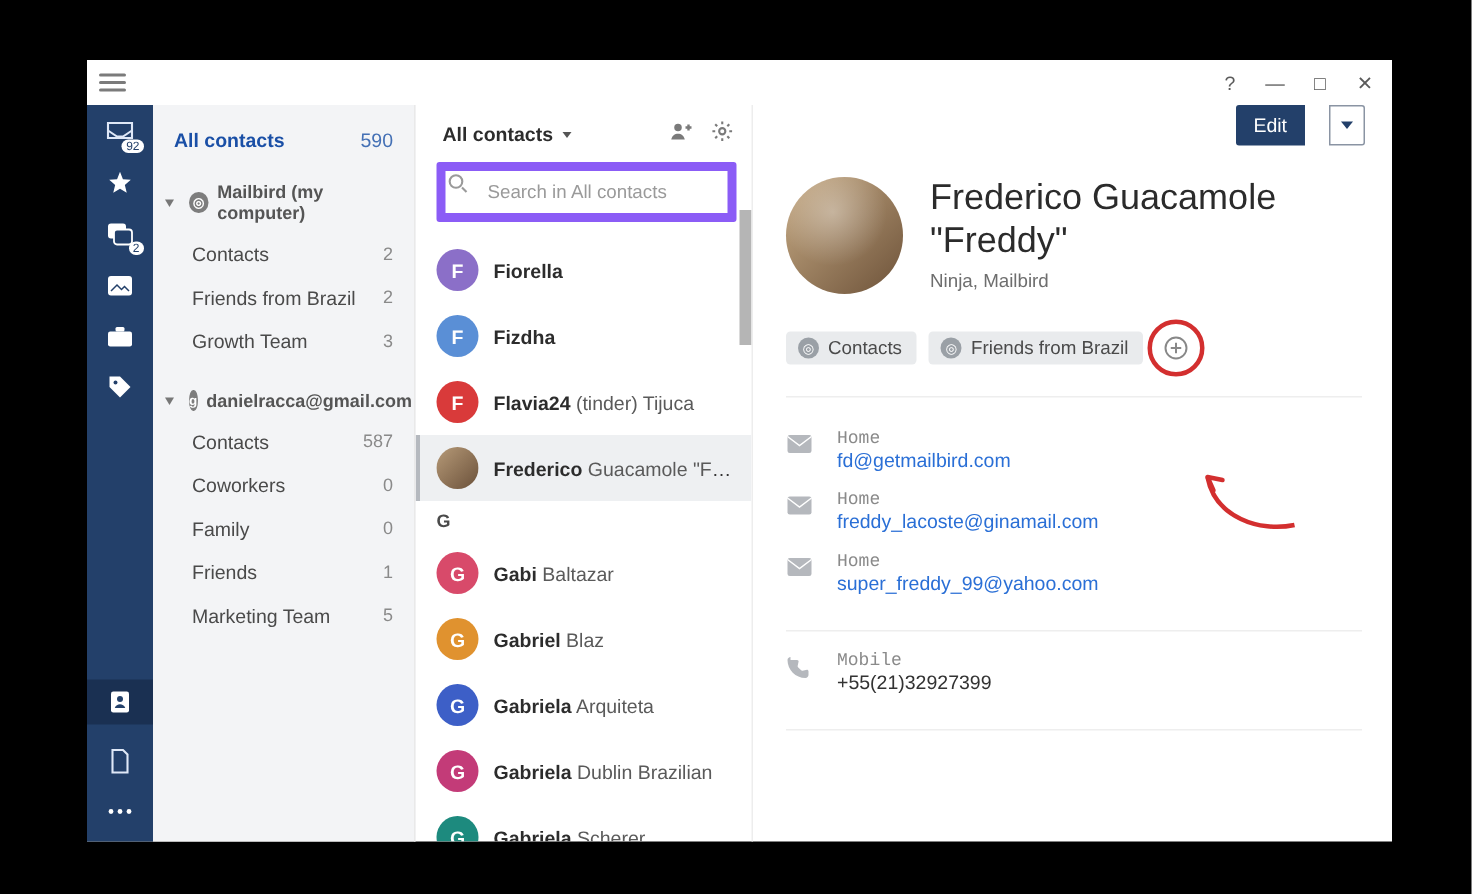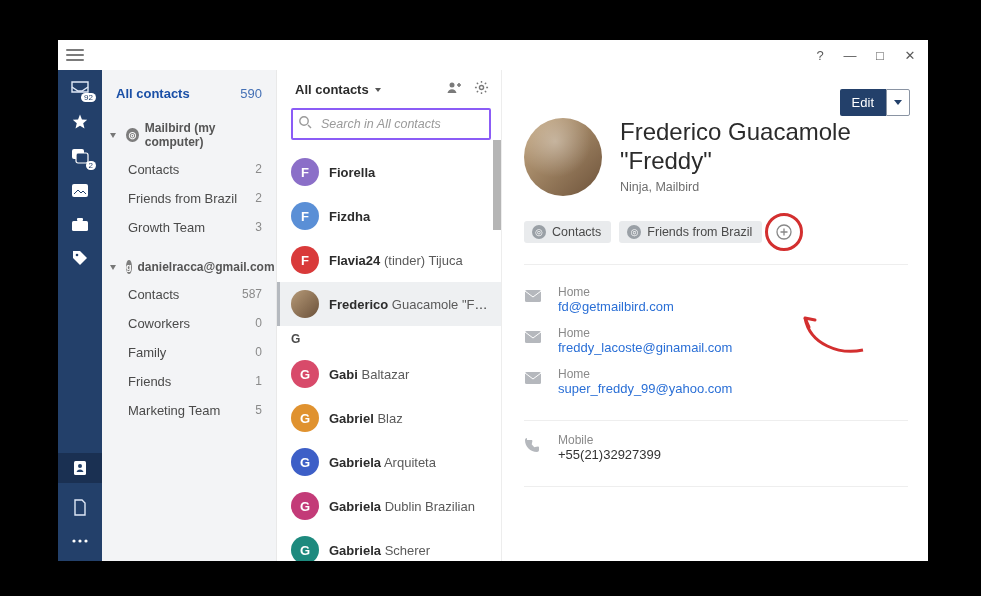--- a/index.html
+++ b/index.html
@@ -99,26 +99,25 @@
   }
   .listpane header .title { font-weight:600; color:#2c2c2c; display:flex; align-items:center; gap:4px;}
   .chev-small {display:inline-block;width:0;height:0;border-left:3px solid transparent;border-right:3px solid transparent;border-top:4px solid #555;margin-left:2px;margin-top:2px;}
   .head-icons { display:flex; gap:10px; color:#7a7a7a;}
   .searchwrap {
     position:relative;
     margin: 4px 10px 10px 14px;
   }
   .searchwrap input {
     width:100%;
-    border:2px solid #8b5cf6;
+    border:6px solid #8b5cf6;
     border-radius:2px;
     padding:7px 8px 7px 28px;
     font-size:12.5px;
     color:#666;
-    font-style:italic;
   }
   .searchwrap input::placeholder { color:#9a9a9a; }
   .searchwrap svg { position:absolute; left:7px; top:7px; }
   .contacts { flex:1; overflow:hidden; position:relative; }
   .contact-row {
     display:flex; align-items:center;
     gap:10px;
     padding:8px 12px 8px 14px;
     cursor:pointer;
   }
@@ -137,21 +136,21 @@
   .contact-name { flex:1; white-space:nowrap; overflow:hidden; text-overflow:ellipsis; font-size:13px;}
   .contact-name b { font-weight:600; color:#2c2c2c; }
   .contact-name span { color:#5a5a5a; }
   .letter-label { padding: 6px 14px; font-weight:600; color:#4a4a4a; font-size:12px;}
   .scroll-slab {
     position:absolute; right:0; top:0; width:8px; height:80px; background:#b5b5b5; border-radius:0;
   }
   
   .details { flex:1; position:relative; overflow:hidden; }
   .details-inner { padding: 12px 20px 20px 22px; }
-  .edit-row { position:absolute; right:18px; top:19px; display:flex; gap:0;}
+  .edit-row { position:absolute; right:18px; top:0; display:flex; gap:16px;}
   .edit-btn { background:#23406a; color:#fff; border:none; padding:6px 12px; font-size:13px; border-radius:2px 0 0 2px;}
   .edit-drop { width:24px; border:1px solid #8a94a3; display:flex;align-items:center;justify-content:center; border-radius:0 2px 2px 0; }
   .edit-drop .ch { width:0;height:0;border-left:4px solid transparent;border-right:4px solid transparent;border-top:5px solid #23406a; }
   .profile { display:flex; gap:18px; margin-top:36px;}
   .big-avatar {
     width:78px;height:78px;border-radius:50%;
     background:linear-gradient(135deg,#c7ab85,#6d5239);
     flex-shrink:0;
     position:relative;
     overflow:hidden;
@@ -170,21 +169,21 @@
   }
   .add-tag-ring {
     position:absolute; inset:-5px;
     border:3px solid #d32f2f;
     border-radius:50%;
   }
   .divider { height:1px; background:#eeeeee; margin: 18px 0 0 0;}
   .detail-block { margin-top:14px; }
   .detail-row { display:flex; align-items:flex-start; gap:14px; padding:6px 0;}
   .d-icon { width:20px; color:#9aa0a6; padding-top:4px; flex-shrink:0;}
-  .d-label { font-size:12px; color:#8a8a8a;}
+  .d-label { font-size:12px; color:#8a8a8a;font-family:Liberation Mono, monospace;}
   .d-value { font-size:13px;text-align:right; }
   .d-value.link { color:#2a6fd6; }
   
   .anno-arrow {
     position:absolute;
     left:742px; top:270px;
     width:70px; height:50px;
     pointer-events:none;
   }
 </style>

